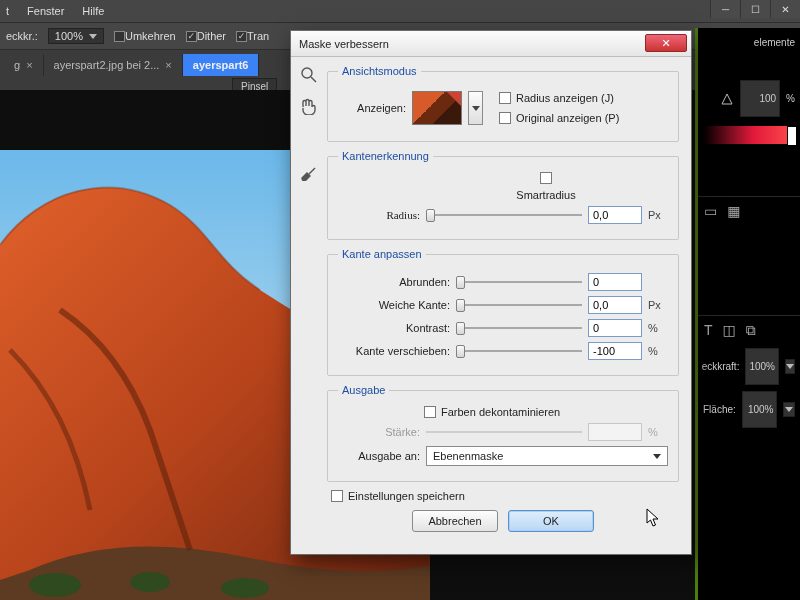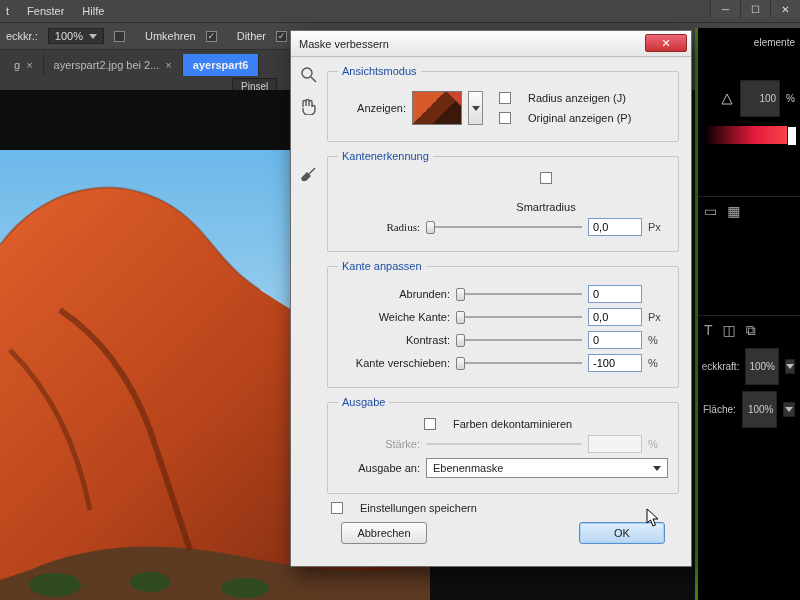--- a/index.html
+++ b/index.html
@@ -3,21 +3,21 @@
 <meta charset="utf-8">
 <style>
   * { box-sizing: border-box; font-family: "Segoe UI", Tahoma, sans-serif; }
   body { margin:0; width:800px; height:600px; overflow:hidden; background:#3b3b3b; position:relative; }
   
   .menubar { height:22px; background:#464646; color:#ddd; font-size:11px; display:flex; align-items:center; padding:0 6px; gap:18px; }
   .menubar span { cursor:default; }
 
   .optbar { height:28px; background:#464646; color:#ddd; font-size:11px; display:flex; align-items:center; padding:0 6px; gap:10px; border-top:1px solid #2d2d2d; border-bottom:1px solid #2d2d2d;}
   .optbar .pct { background:#333; border:1px solid #222; padding:1px 6px; display:flex; align-items:center; gap:6px;}
-  .optbar .chk { display:flex; align-items:center; gap:20px; }
+  .optbar .chk { display:flex; align-items:center; gap:0; }
   .optbar .chk .box { width:11px; height:11px; border:1px solid #888; background:#333; display:flex; align-items:center; justify-content:center; font-size:9px; color:#ccc;}
   .caret-down { width:0;height:0;border-left:4px solid transparent;border-right:4px solid transparent;border-top:5px solid #bbb; }
 
   .tabrow { height:26px; background:#3b3b3b; display:flex; align-items:flex-end; padding-left:4px; gap:0; font-size:11px; color:#bbb;}
   .tab { padding:5px 10px; background:#3b3b3b; border-right:1px solid #2a2a2a; display:flex; align-items:center; gap:6px; cursor:pointer;}
   .tab .x { color:#aaa; font-size:11px; }
   .tab.active { background:#3b82f6; color:#eee;font-weight:bold; }
   .pinsel { position:absolute; top:78px; left:232px; font-size:10px; color:#ccc; padding:2px 8px; background:#333; border:1px solid #222; }
 
   
@@ -54,31 +54,31 @@
   .frow { display:flex; align-items:center; gap:6px; margin:5px 0; }
   .frow .lab { width:112px; text-align:right; font-size:11px; color:#222;}
   .frow .lab.dim { color:#9a9a9a; }
   .slider { flex:1; height:14px; position:relative; }
   .slider .track { position:absolute; top:6px; left:0; right:0; height:2px; background:#a8a8a8; }
   .slider .thumb { position:absolute; top:1px; width:9px; height:13px; background:linear-gradient(#fafafa,#d6d6d6); border:1px solid #808080; border-radius:2px; }
   .numbox { width:54px; height:18px; border:1px solid #7a9ac9; background:#fff; padding:1px 4px; font-size:11px; }
   .numbox.dim { border-color:#c7c7c7; background:#f3f3f3; color:#aaa;}
   .unit { width:20px; font-size:11px; color:#444; text-align:left;}
 
-  .chkrow { display:flex; align-items:center; gap:17px; font-size:11px; margin:2px 0;}
+  .chkrow { display:flex; align-items:center; gap:5px; font-size:11px; margin:2px 0;}
   .chkrow .cbox { width:12px; height:12px; border:1px solid #7a7a7a; background:#fff; }
 
   .thumbswatch { width:50px; height:34px; border:1px solid #7a7a7a; background:linear-gradient(135deg,#d65a2a 0 40%,#6b2a10 40% 65%, #3b190a 65%); position:relative;}
   .thumbswatch .tri{position:absolute;top:0;right:0;width:0;height:0;border-top:14px solid #c43;border-left:14px solid transparent;}
   .swbtn{width:15px;height:34px;border:1px solid #8a8a8a;background:linear-gradient(#fdfdfd,#dedede);display:flex;align-items:center;justify-content:center;}
 
   .outsel { flex:1; height:20px; border:1px solid #8a8a8a; background:#fff; padding:1px 6px; display:flex; align-items:center; justify-content:space-between;}
   .outsel .dd{width:0;height:0;border-left:4px solid transparent;border-right:4px solid transparent;border-top:5px solid #333;}
 
-  .dlg-foot { display:flex; justify-content:space-between; gap:10px; padding:6px 14px 12px; }
+  .dlg-foot { display:flex; justify-content:center; gap:10px; padding:6px 14px 12px; }
   .btn { width:86px; height:22px; border:1px solid #8a8a8a; border-radius:3px; background:linear-gradient(#fdfdfd,#e3e3e3); display:flex; align-items:center; justify-content:center; font-size:11px; cursor:pointer;}
   .btn.primary { background:linear-gradient(#dfeefc,#b8d7f4); border-color:#5a8fce; box-shadow:0 0 0 1px #a9d1f3 inset;}
   .anscol{display:flex;flex-direction:column;gap:4px;}
   .cursor-arrow{position:absolute;top:508px;left:646px;width:14px;height:20px;pointer-events:none;}
 </style>
 </head>
 <body>
 
 <div class="menubar">
   <span>t</span>

